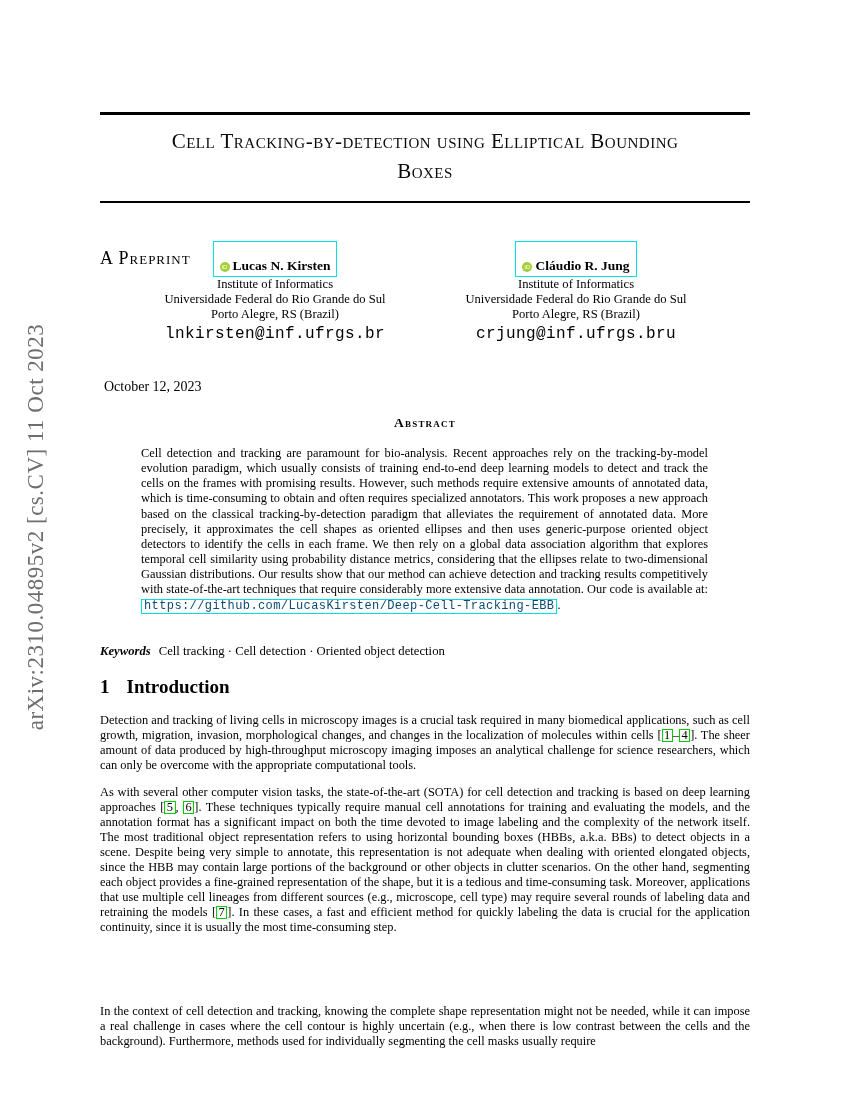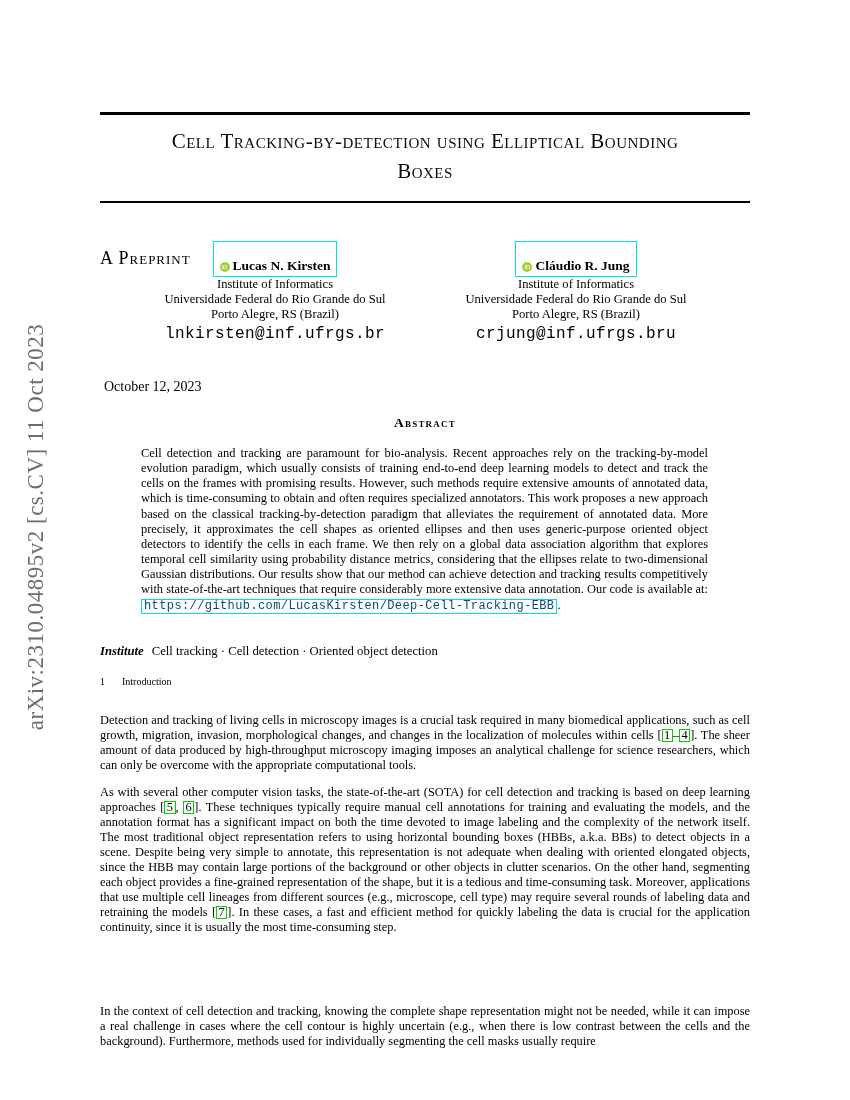--- a/index.html
+++ b/index.html
@@ -46,21 +46,21 @@
     font-size:12.4px; line-height:15.15px; text-align:justify; }
 
   .link-box { display:inline-block; border:1.3px solid #00e0e0;
     font-family:"Liberation Mono", monospace; font-size:12px; letter-spacing:0.4px;
     color:#0c4a6e; padding:0 2px; line-height:13px; }
 
   .keywords { position:absolute; left:100px; top:644px; width:650px; font-size:12.7px; }
   .kw-label { font-weight:bold; font-style:italic; margin-right:8px; }
 
   .section-head { position:absolute; left:100px; top:676px; width:650px;
-    font-weight:normal; font-size:10px; }
+    font-weight:bold; font-size:19px; }
   .sec-num { margin-right:17px; }
 
   .para { position:absolute; left:100px; width:650px; font-size:12.4px;
     line-height:15.05px; text-align:justify; }
   .p1 { top:713px; }
   .p2 { top:785px; }
   .p3 { top:1004px; }
 
   .cite { display:inline-block; border:1.2px solid #00d000; padding:0 1.5px;
     line-height:11px; }
@@ -93,21 +93,21 @@
   <div class="aff">Porto Alegre, RS (Brazil)</div>
   <div class="email">crjung@inf.ufrgs.bru</div>
 </div>
 
 <div class="date">October 12, 2023</div>
 
 <div class="abstract-head">Abstract</div>
 
 <div class="abstract-body"><span>Cell detection and tracking are paramount for bio-analysis. Recent approaches rely on the tracking-by-model evolution paradigm, which usually consists of training end-to-end deep learning models to detect and track the cells on the frames with promising results. However, such methods require extensive amounts of annotated data, which is time-consuming to obtain and often requires specialized annotators. This work proposes a new approach based on the classical tracking-by-detection paradigm that alleviates the requirement of annotated data. More precisely, it approximates the cell shapes as oriented ellipses and then uses generic-purpose oriented object detectors to identify the cells in each frame. We then rely on a global data association algorithm that explores temporal cell similarity using probability distance metrics, considering that the ellipses relate to two-dimensional Gaussian distributions. Our results show that our method can achieve detection and tracking results competitively with state-of-the-art techniques that require considerably more extensive data annotation. Our code is available at: </span><span class="link-box">https://github.com/LucasKirsten/Deep-Cell-Tracking-EBB</span><span>.</span></div>
 
-<div class="keywords"><span class="kw-label">Institute</span><span>Cell tracking · Cell detection · Oriented object detection</span></div>
+<div class="keywords"><span class="kw-label">Keywords</span><span>Cell tracking · Cell detection · Oriented object detection</span></div>
 
 <div class="section-head"><span class="sec-num">1</span><span>Introduction</span></div>
 
 <p class="para p1"><span>Detection and tracking of living cells in microscopy images is a crucial task required in many biomedical applications, such as cell growth, migration, invasion, morphological changes, and changes in the localization of molecules within cells [</span><span class="cite">1</span><span>–</span><span class="cite">4</span><span>]. The sheer amount of data produced by high-throughput microscopy imaging imposes an analytical challenge for science researchers, which can only be overcome with the appropriate computational tools.</span></p>
 
 <p class="para p2"><span>As with several other computer vision tasks, the state-of-the-art (SOTA) for cell detection and tracking is based on deep learning approaches [</span><span class="cite">5</span><span>, </span><span class="cite">6</span><span>]. These techniques typically require manual cell annotations for training and evaluating the models, and the annotation format has a significant impact on both the time devoted to image labeling and the complexity of the network itself. The most traditional object representation refers to using horizontal bounding boxes (HBBs, a.k.a. BBs) to detect objects in a scene. Despite being very simple to annotate, this representation is not adequate when dealing with oriented elongated objects, since the HBB may contain large portions of the background or other objects in clutter scenarios. On the other hand, segmenting each object provides a fine-grained representation of the shape, but it is a tedious and time-consuming task. Moreover, applications that use multiple cell lineages from different sources (e.g., microscope, cell type) may require several rounds of labeling data and retraining the models [</span><span class="cite">7</span><span>]. In these cases, a fast and efficient method for quickly labeling the data is crucial for the application continuity, since it is usually the most time-consuming step.</span></p>
 
 <p class="para p3">In the context of cell detection and tracking, knowing the complete shape representation might not be needed, while it can impose a real challenge in cases where the cell contour is highly uncertain (e.g., when there is low contrast between the cells and the background). Furthermore, methods used for individually segmenting the cell masks usually require</p>
 
 </body></html>

